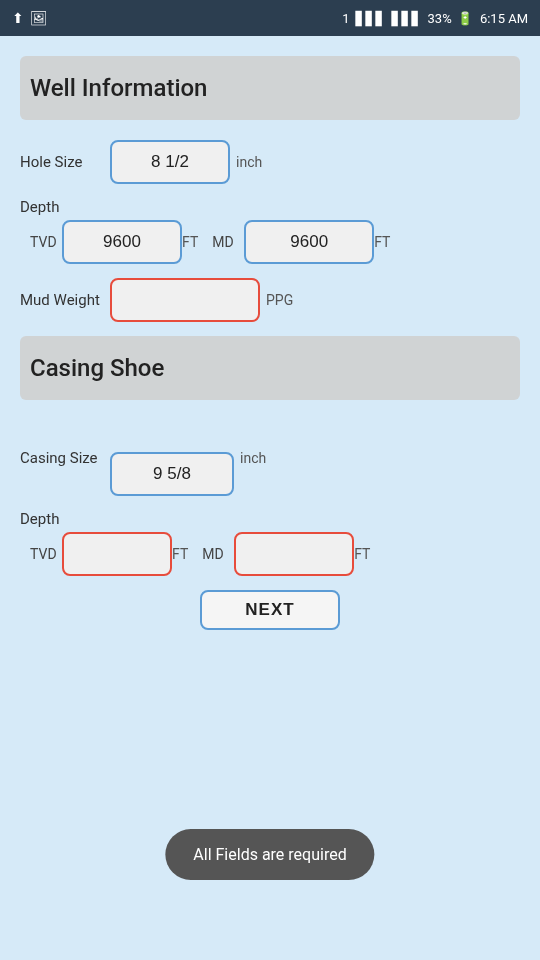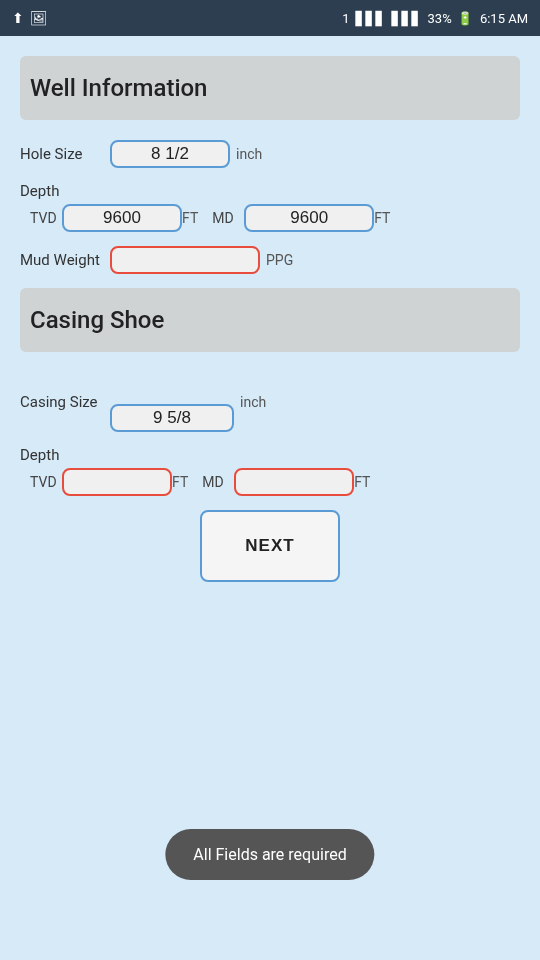--- a/index.html
+++ b/index.html
@@ -72,21 +72,21 @@
     }
     .form-unit {
       font-size: 14px;
       color: #555;
       margin-left: 6px;
     }
 
     
     .input-field {
       border-radius: 8px;
-      padding: 2px 14px;
+      padding: 10px 14px;
       font-size: 17px;
       text-align: center;
       background-color: #f0f0f0;
       color: #222;
       outline: none;
       width: 120px;
     }
     .input-blue {
       border: 2.5px solid #5b9bd5;
     }
@@ -111,21 +111,21 @@
     .ft-label {
       font-size: 14px;
       color: #555;
     }
 
     
     .next-btn {
       display: block;
       margin: 10px auto 0 auto;
       width: 140px;
-      padding: 24px 0;
+      padding: 8px 0;
       background-color: #f5f5f5;
       border: 2.5px solid #5b9bd5;
       border-radius: 8px;
       font-size: 17px;
       font-weight: 600;
       color: #222;
       text-align: center;
       cursor: pointer;
       letter-spacing: 1px;
     }

